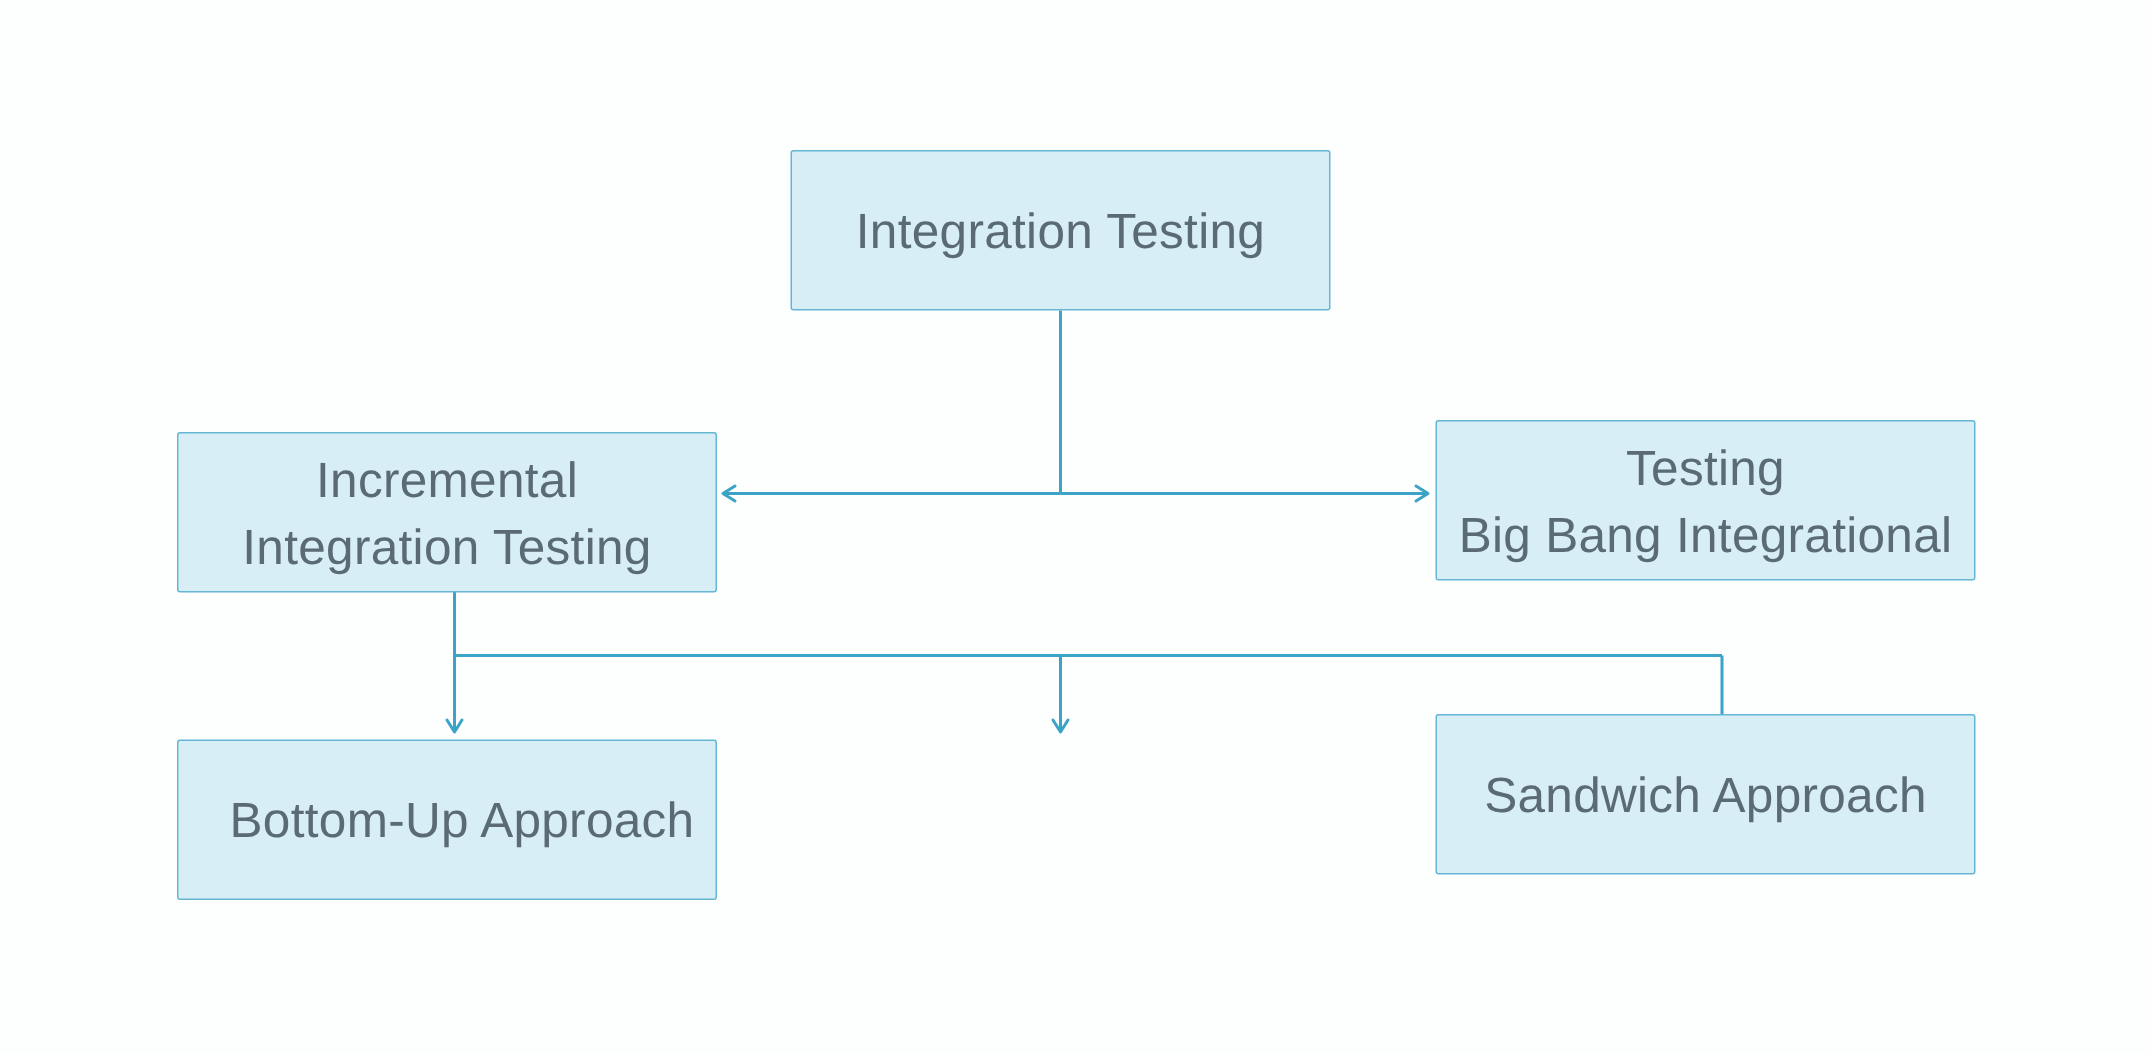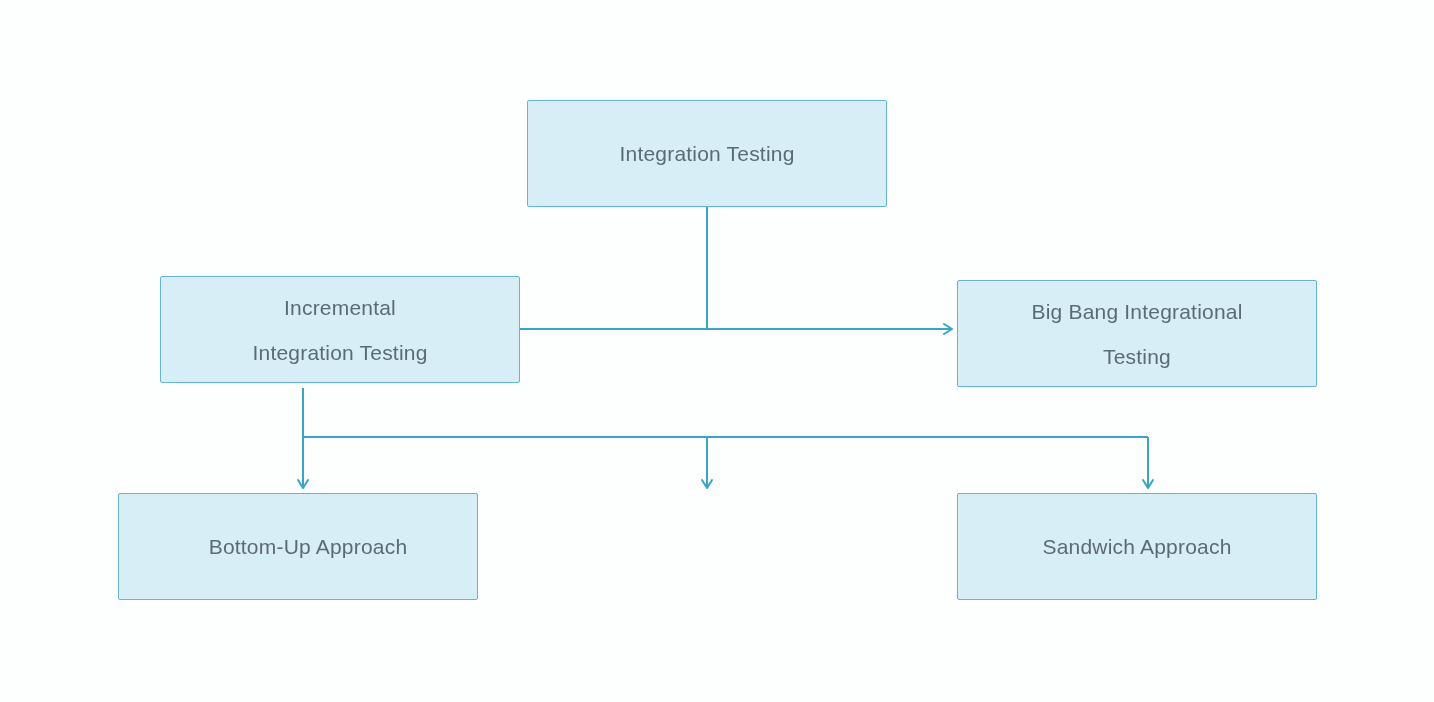--- a/index.html
+++ b/index.html
@@ -30,33 +30,33 @@
     box-sizing: border-box;
     background: #d8eef7;
     border: 1px solid #65b6d3;
     border-radius: 2px;
     display: flex;
     align-items: center;
     justify-content: center;
   }
   .node-label {
     color: #5b6b76;
-    font-size: 21px;
+    font-size: 33px;
     font-weight: 500;
     line-height: 45px;
     text-align: center;
     letter-spacing: 0.2px;
   }
   .node-label span { display: block; }
   .node-top       { left: 527px; top: 100px; }
-  .node-left      { left: 118px; top: 276px; margin-left: 42px; }
+  .node-left      { left: 118px; top: 288px; }
   .node-right     { left: 957px; top: 280px; }
   .node-bottom-1  { left: 118px; top: 493px; padding-left: 20px; }
   .node-bottom-2  { left: 527px; top: 493px; }
-  .node-bottom-3  { left: 957px; top: 493px; }
+  .node-bottom-3  { left: 957px; top: 476px; }
 </style>
 </head>
 <body>
 
 <div class="canvas">
 
   <svg class="connectors" viewBox="0 0 1434 702" xmlns="http://www.w3.org/2000/svg">
     <defs>
       <marker id="arrowhead" viewBox="0 0 14 14" refX="11" refY="7" markerWidth="14" markerHeight="14" markerUnits="userSpaceOnUse" orient="auto">
         <path d="M3,2 L11,7 L3,12" fill="none" stroke="#3aa3c6" stroke-width="2" stroke-linecap="round" stroke-linejoin="round"></path>
@@ -86,22 +86,22 @@
 
   <div class="node node-left">
     <div class="node-label">
       <span>Incremental</span>
       <span>Integration Testing</span>
     </div>
   </div>
 
   <div class="node node-right">
     <div class="node-label">
+      <span>Testing</span>
       <span>Big Bang Integrational</span>
-      <span>Testing</span>
     </div>
   </div>
 
   <div class="node node-bottom-1">
     <div class="node-label">
       <span>Bottom-Up Approach</span>
     </div>
   </div>
 
 

